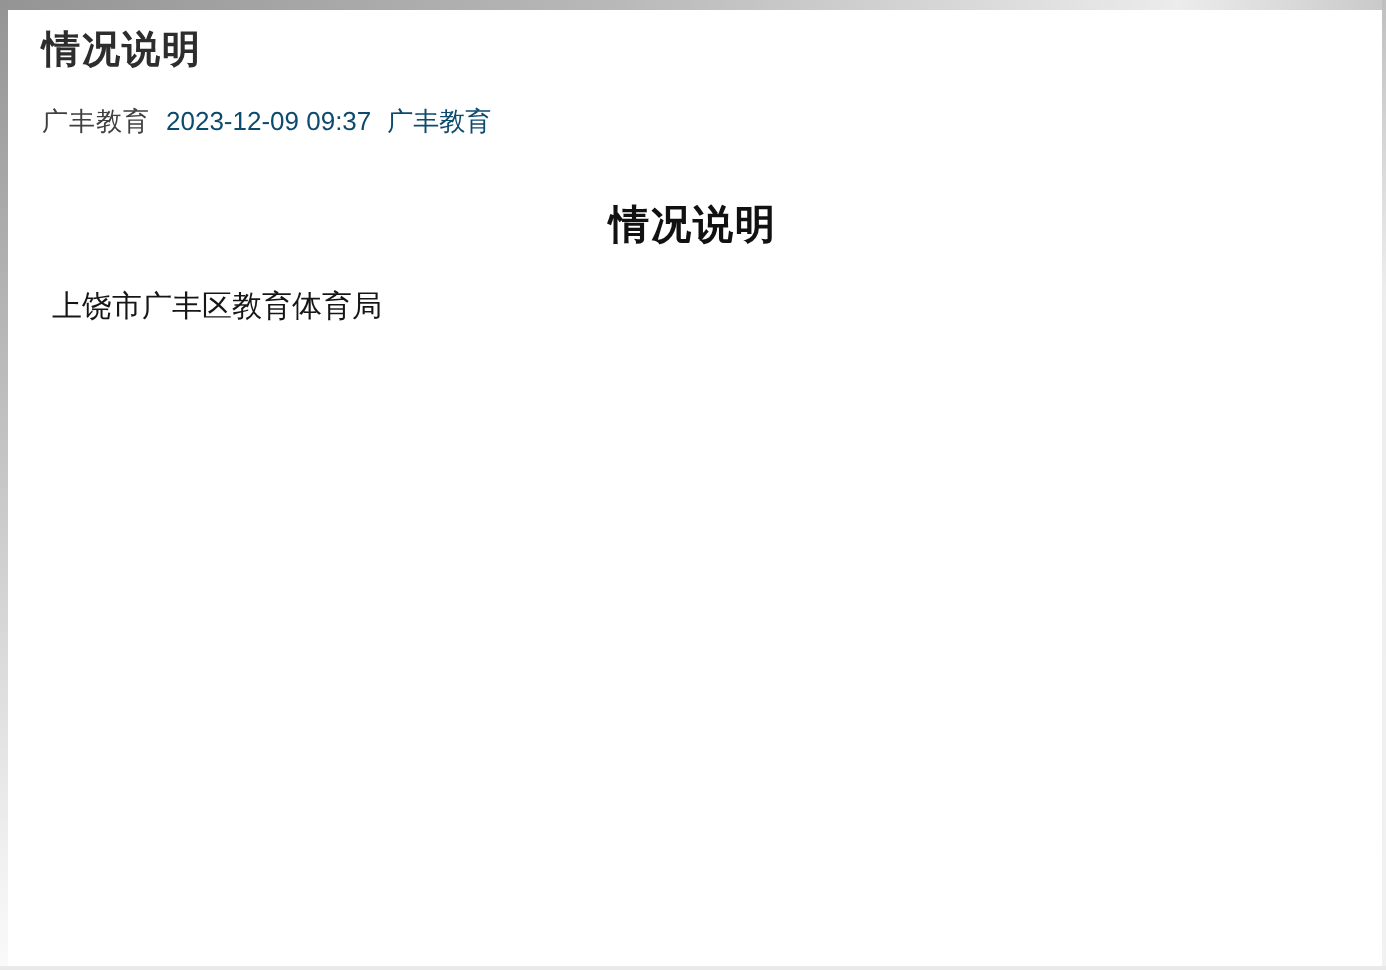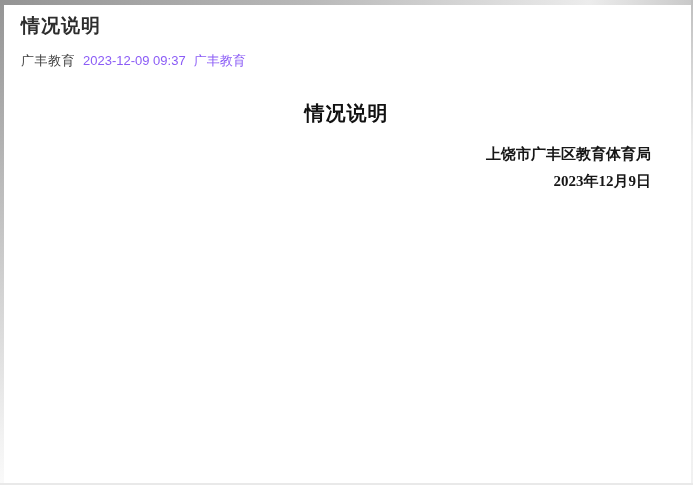--- a/index.html
+++ b/index.html
@@ -48,21 +48,21 @@
     line-height: 16px;
   }
   .meta .account {
     color: #404040;
     font-weight: 400;
     letter-spacing: 0.5px;
     cursor: pointer;
   }
   .meta .time,
   .meta .loc {
-    color: #8b5cf6;
+    color: #0c4a6e;
   }
   .doc {
     margin-top: 31px;
     padding: 0 5px;
     font-family: "Liberation Serif", "DejaVu Serif", serif;
     font-size: 15px;
     line-height: 27px;
     color: #161616;
     text-align: justify;
   }
@@ -75,23 +75,22 @@
     letter-spacing: 1px;
     color: #111111;
   }
   .doc p {
     margin: 0;
     text-indent: 2em;
   }
   .sign {
     margin-top: 14px;
     padding-right: 16px;
-    text-align: right;
+    text-align: left;
     line-height: 27px;
-    font-weight: bold;
   }
 </style>
 </head>
 <body>
 
 <div class="frame">
   <div class="edge edge-top"></div>
   <div class="edge edge-left"></div>
   <div class="edge edge-right"></div>
   <div class="edge edge-bottom"></div>
@@ -107,18 +106,17 @@
     </div>
 
     <div class="doc">
       <h2 class="doc-title">情况说明</h2>
 
 
 
 
       <div class="sign">
         <div>上饶市广丰区教育体育局</div>
-        <div>2023年12月9日</div>
       </div>
     </div>
 
   </div>
 </div>
 
 </body></html>

